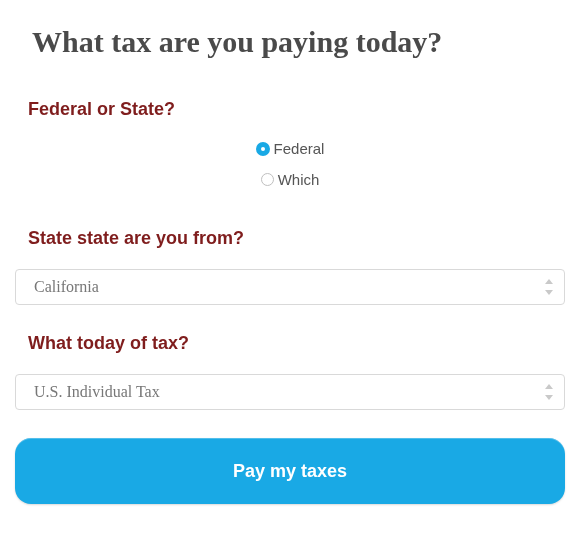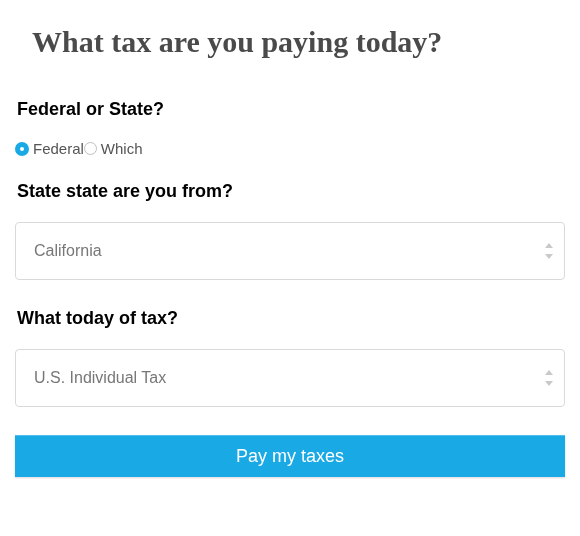--- a/index.html
+++ b/index.html
@@ -14,29 +14,31 @@
   h1 {
     font-family: Georgia, "Times New Roman", serif;
     font-weight: 600;
     font-size: 30px;
     color: #4a4a4a;
     margin: 10px 0 40px 17px;
   }
   .question {
     font-size: 18px;
     font-weight: 600;
-    color: #000000;
-    margin: 0 0 20px 2px;
+    color: #7f1d1d;
+    margin: 0 0 20px 13px;
   }
   .radio-row {
     display: flex;
     align-items: center;
-    margin-bottom: 24px;
+    gap: 14px;
+    margin-bottom: 40px;
     font-size: 15px;
     color: #555;
+    flex-direction: column;
   }
   .radio-opt {
     display: inline-flex;
     align-items: center;
     gap: 4px;
     cursor: pointer;
   }
   .radio-circle {
     width: 14px;
     height: 14px;
@@ -62,57 +64,58 @@
     width: 13px;
     height: 13px;
   }
   .select-wrap {
     position: relative;
     width: 100%;
     margin-bottom: 28px;
   }
   .select-box {
     width: 100%;
-    height: 58px;
+    height: 36px;
     border: 1px solid #d9d9d9;
     border-radius: 4px;
     background: #fff;
     padding: 0 40px 0 18px;
     font-size: 16px;
     color: #777;
     display: flex;
     align-items: center;
     cursor: pointer;
+    font-family: Liberation Serif, serif;
   }
   .arrows {
     position: absolute;
     right: 12px;
     top: 50%;
     transform: translateY(-50%);
     display: flex;
     flex-direction: column;
     gap: 6px;
   }
   .arrow-up, .arrow-down {
     width: 0;
     height: 0;
     border-left: 4px solid transparent;
     border-right: 4px solid transparent;
   }
   .arrow-up { border-bottom: 5px solid #c9c9c9; }
   .arrow-down { border-top: 5px solid #c9c9c9; }
   .pay-btn {
     width: 100%;
-    height: 42px;
+    height: 66px;
     border: none;
-    border-radius: 0;
+    border-radius: 16px;
     background: #19a9e5;
     color: #fff;
     font-size: 18px;
-    font-weight: 400;
+    font-weight: 700;
     cursor: pointer;
     box-shadow: inset 0 1px 0 rgba(255,255,255,0.25), 0 1px 2px rgba(0,0,0,0.15);
   }
 </style>
 </head>
 <body>
 
 
 
 <h1>What tax are you paying today?</h1>

